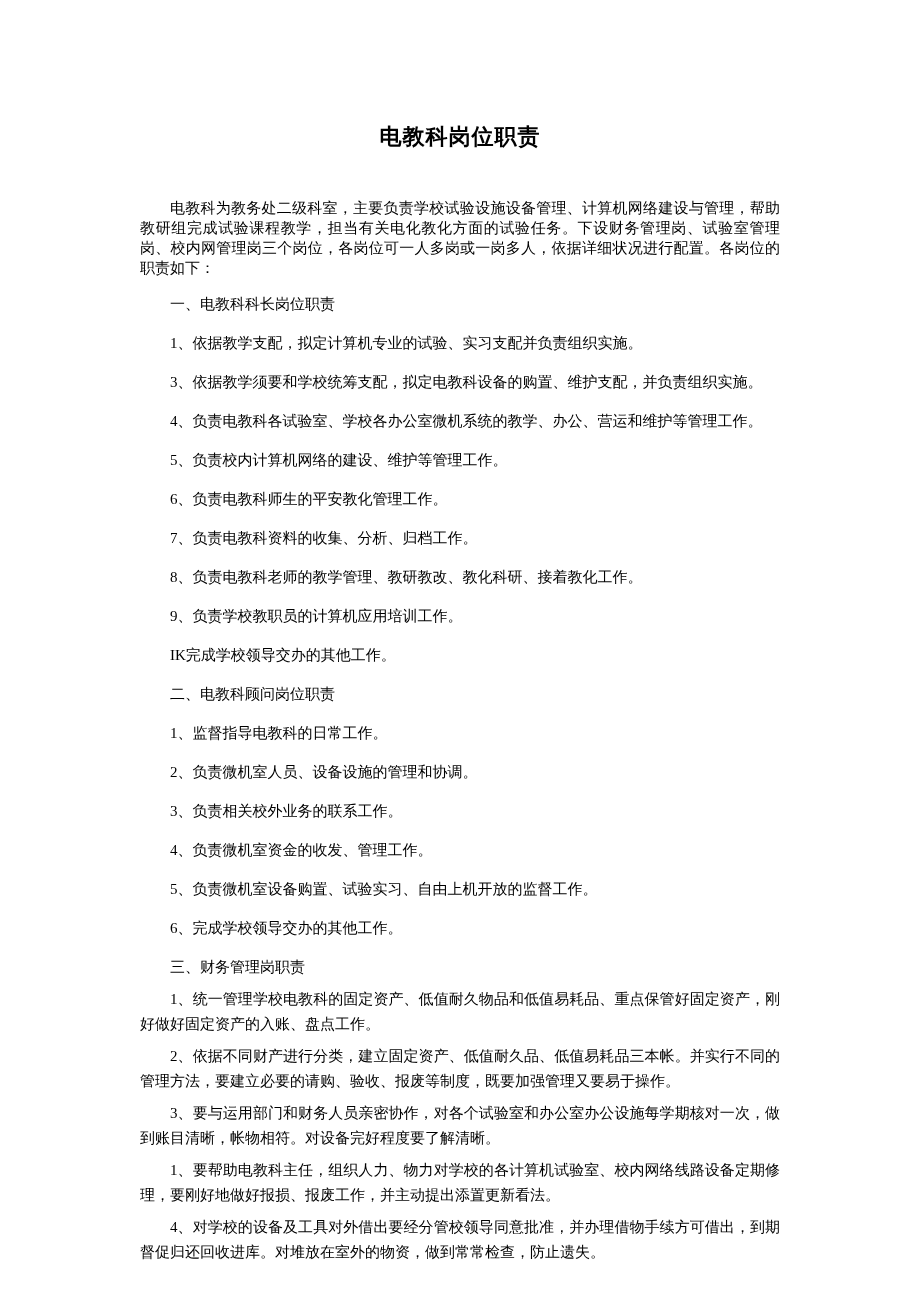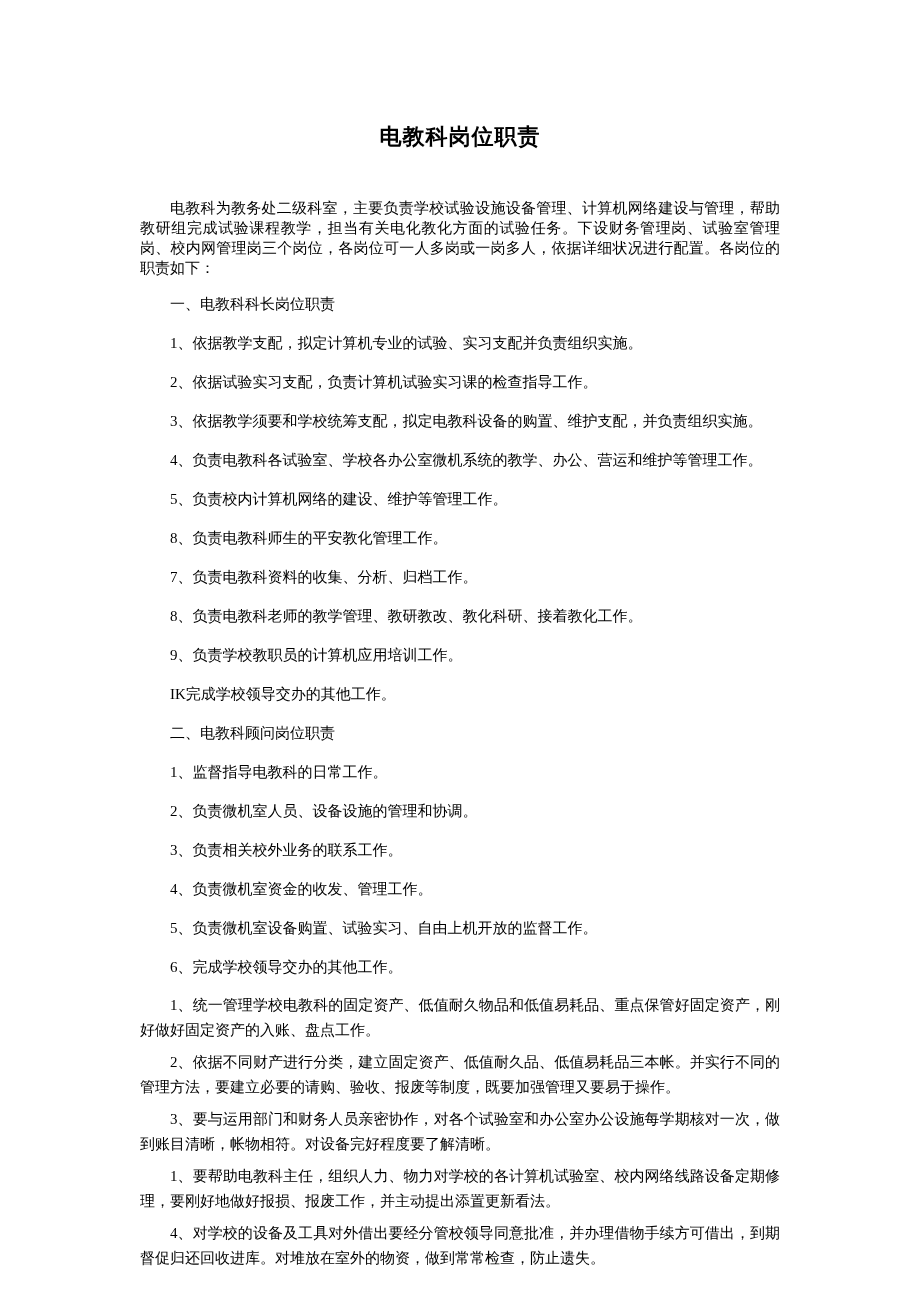--- a/index.html
+++ b/index.html
@@ -56,42 +56,42 @@
 
 <div class="page">
 
   <h1 class="title">电教科岗位职责</h1>
 
   <p class="intro">电教科为教务处二级科室，主要负责学校试验设施设备管理、计算机网络建设与管理，帮助教研组完成试验课程教学，担当有关电化教化方面的试验任务。下设财务管理岗、试验室管理岗、校内网管理岗三个岗位，各岗位可一人多岗或一岗多人，依据详细状况进行配置。各岗位的职责如下：</p>
 
   <section>
     <p class="heading">一、电教科科长岗位职责</p>
     <p class="item">1、依据教学支配，拟定计算机专业的试验、实习支配并负责组织实施。</p>
-    <p class="item">2、依据试验实习支配，负责计算机试验实习课的检查指导工作。</p>
     <p class="item">3、依据教学须要和学校统筹支配，拟定电教科设备的购置、维护支配，并负责组织实施。</p>
     <p class="item">4、负责电教科各试验室、学校各办公室微机系统的教学、办公、营运和维护等管理工作。</p>
     <p class="item">5、负责校内计算机网络的建设、维护等管理工作。</p>
-    <p class="item">8、负责电教科师生的平安教化管理工作。</p>
+    <p class="item">6、负责电教科师生的平安教化管理工作。</p>
     <p class="item">7、负责电教科资料的收集、分析、归档工作。</p>
     <p class="item">8、负责电教科老师的教学管理、教研教改、教化科研、接着教化工作。</p>
     <p class="item">9、负责学校教职员的计算机应用培训工作。</p>
     <p class="item">IK完成学校领导交办的其他工作。</p>
   </section>
 
   <section>
     <p class="heading">二、电教科顾问岗位职责</p>
     <p class="item">1、监督指导电教科的日常工作。</p>
     <p class="item">2、负责微机室人员、设备设施的管理和协调。</p>
     <p class="item">3、负责相关校外业务的联系工作。</p>
     <p class="item">4、负责微机室资金的收发、管理工作。</p>
     <p class="item">5、负责微机室设备购置、试验实习、自由上机开放的监督工作。</p>
     <p class="item">6、完成学校领导交办的其他工作。</p>
   </section>
 
   <section>
+    <p class="heading">三、财务管理岗职责</p>
     <p class="para">1、统一管理学校电教科的固定资产、低值耐久物品和低值易耗品、重点保管好固定资产，刚好做好固定资产的入账、盘点工作。</p>
     <p class="para">2、依据不同财产进行分类，建立固定资产、低值耐久品、低值易耗品三本帐。并实行不同的管理方法，要建立必要的请购、验收、报废等制度，既要加强管理又要易于操作。</p>
     <p class="para">3、要与运用部门和财务人员亲密协作，对各个试验室和办公室办公设施每学期核对一次，做到账目清晰，帐物相符。对设备完好程度要了解清晰。</p>
     <p class="para">1、要帮助电教科主任，组织人力、物力对学校的各计算机试验室、校内网络线路设备定期修理，要刚好地做好报损、报废工作，并主动提出添置更新看法。</p>
     <p class="para">4、对学校的设备及工具对外借出要经分管校领导同意批准，并办理借物手续方可借出，到期督促归还回收进库。对堆放在室外的物资，做到常常检查，防止遗失。</p>
   </section>
 
 </div>
 
 </body></html>

